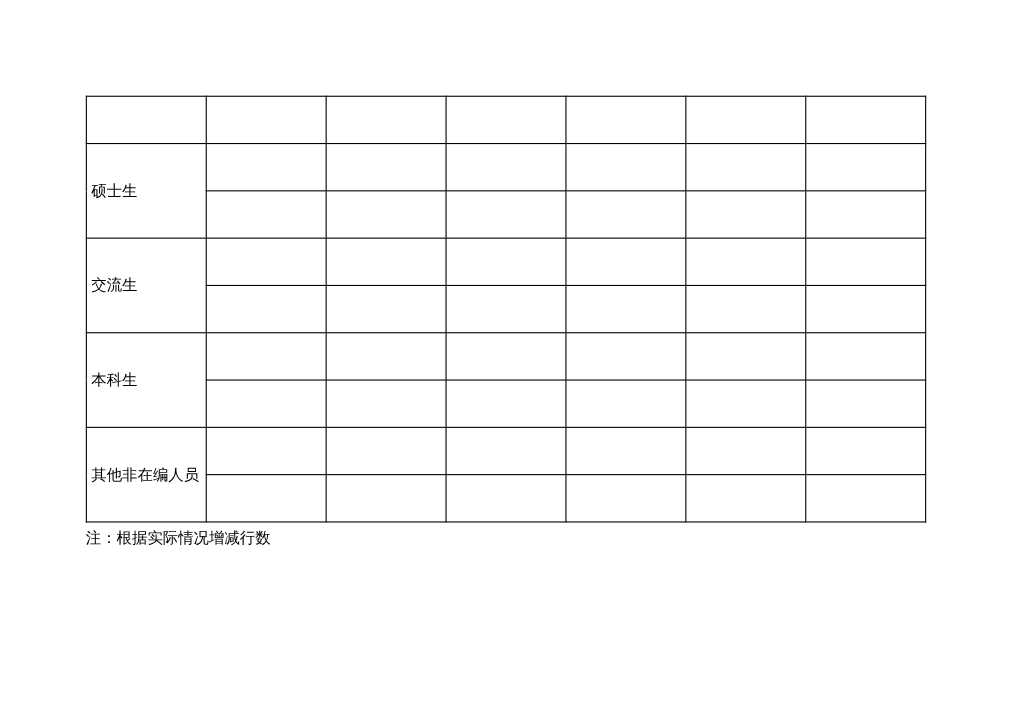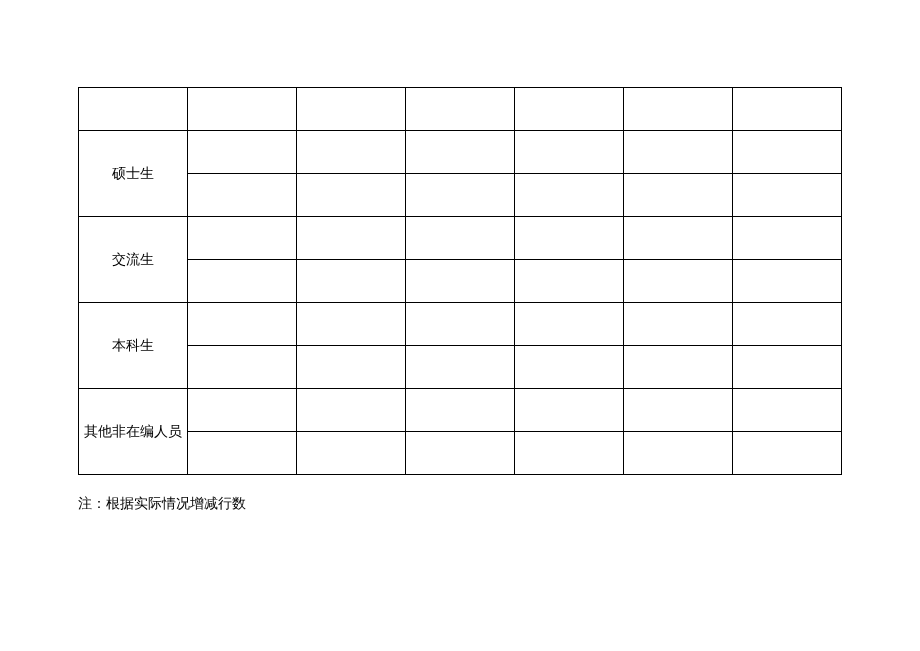--- a/index.html
+++ b/index.html
@@ -23,28 +23,27 @@
       width: 764px;
     }
     table {
       border-collapse: collapse;
       width: 100%;
       table-layout: fixed;
     }
     td {
       border: 1px solid #000;
       height: 43px;
-      text-align: center;
       vertical-align: middle;
       font-size: 14px;
       padding: 16px 4px;
       margin-left: 37px;
     }
     .note {
-      margin-top: 20px;
+      margin-top: 6px;
       font-size: 14px;
       color: #000;
     }
   </style>
 </head>
 <body>
 
 <div class="table-wrapper">
   <table>
     <colgroup>

